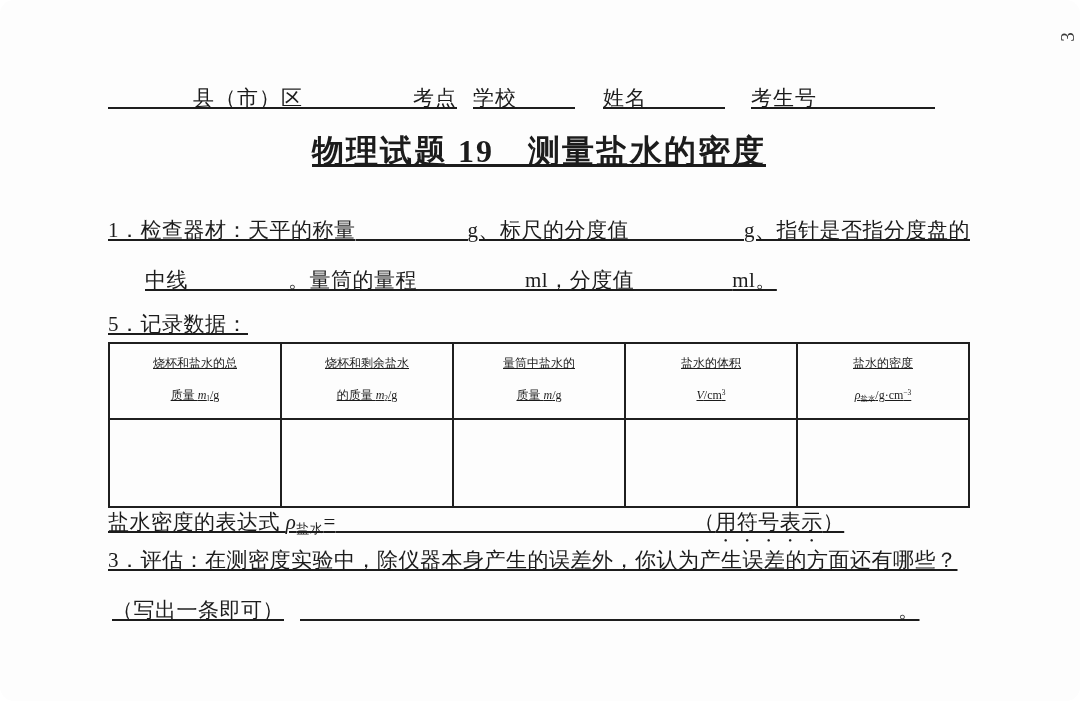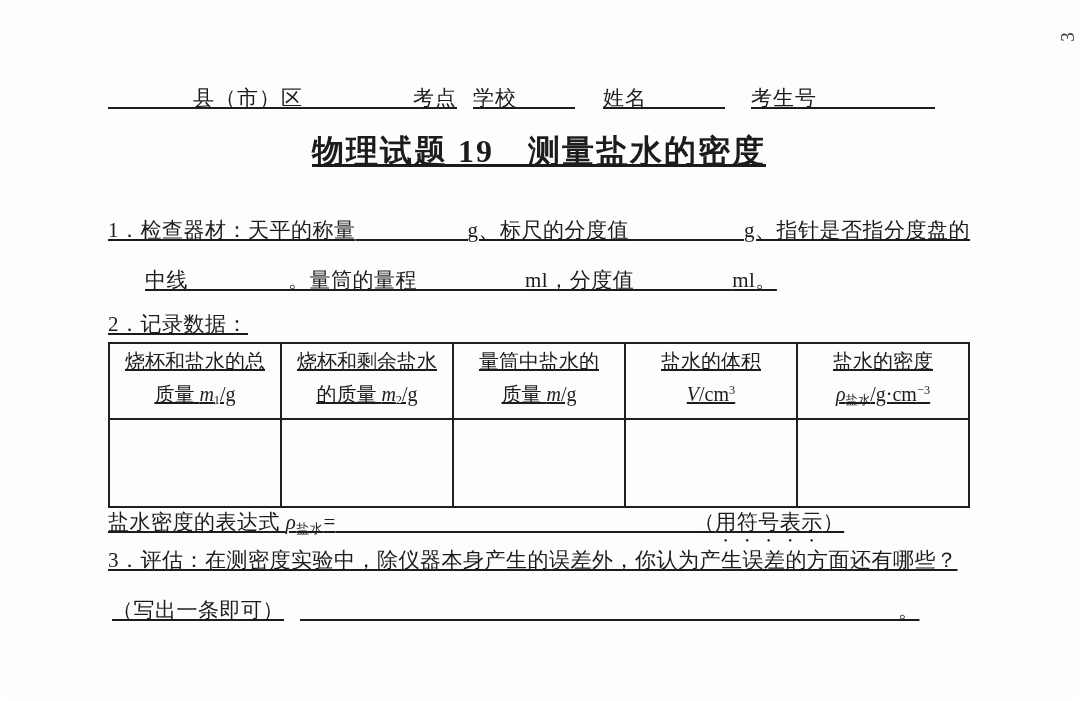--- a/index.html
+++ b/index.html
@@ -62,21 +62,21 @@
     width: 100%;
     border-collapse: collapse;
     table-layout: fixed;
   }
   table.data th, table.data td {
     border: 2px solid #1f1f1f;
     font-weight: 400;
     text-align: center;
     padding: 0 4px;
   }
-  table.data th { height: 76px; font-size: 20px; line-height: 29px; margin-top: 24px; }
+  table.data th { height: 76px; font-size: 12px; line-height: 29px; margin-top: 24px; }
   table.data td { height: 88px; }
 
   .v {
     font-style: italic;
     font-family: "Liberation Serif", "DejaVu Serif", serif;
   }
   .sb { font-size: 0.62em; vertical-align: -0.28em; }
   .su { font-size: 0.62em; vertical-align: 0.55em; }
 
   .expr { letter-spacing: 0.5px; }
@@ -114,21 +114,21 @@
     <div class="title">物理试题 19　测量盐水的密度</div>
 
     <div class="q1l1">
       <span>1．检查器材：天平的称量</span><span class="bl w112"></span><span>g、标尺的分度值</span><span class="bl w115"></span><span>g、指针是否指分度盘的</span>
     </div>
 
     <div class="q1l2">
       <span>中线</span><span class="bl w100"></span><span>。量筒的量程</span><span class="bl w108"></span><span>ml，分度值</span><span class="bl w98"></span><span>ml。</span>
     </div>
 
-    <div class="q2label">2．记录数据：</div>
+    <div class="q2label">5．记录数据：</div>
 
     <table class="data">
       <thead>
         <tr>
           <th>
             <div>烧杯和盐水的总</div>
             <div><span>质量 </span><span class="v">m</span><span class="sb">1</span><span>/g</span><span class="su"></span></div>
           </th>
           <th>
             <div>烧杯和剩余盐水</div>

